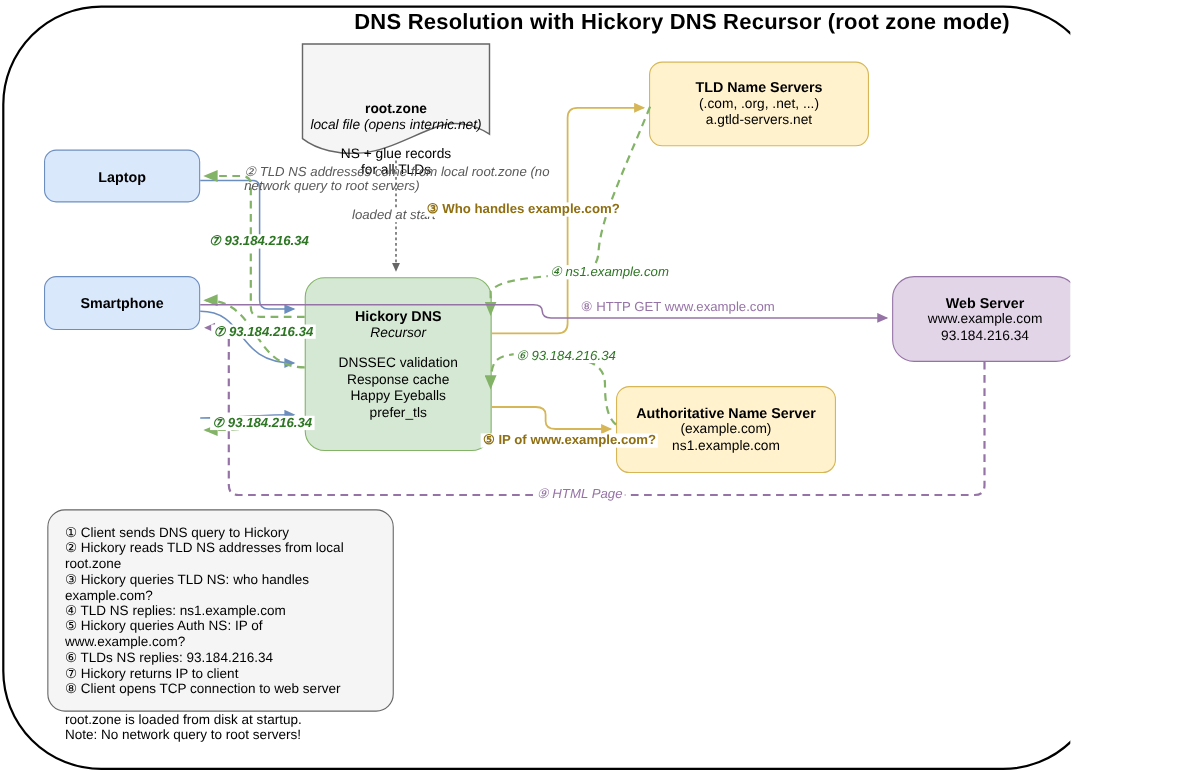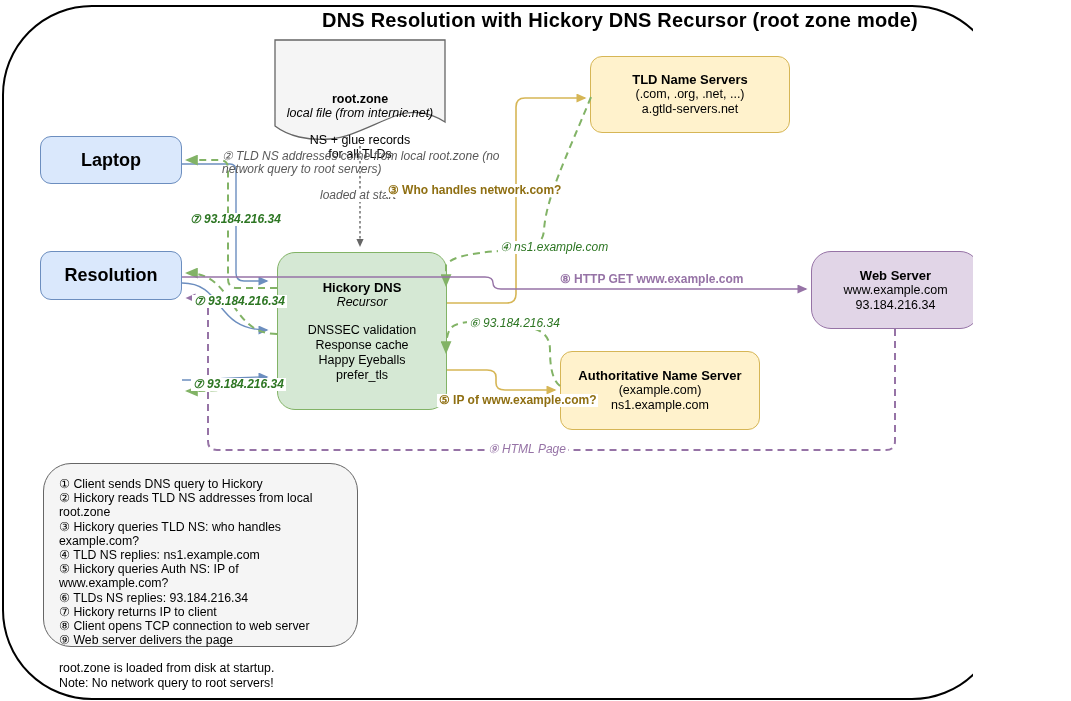--- a/index.html
+++ b/index.html
@@ -7,66 +7,66 @@
           font-family:"Liberation Sans",sans-serif;color:#000;}
   .frame{position:absolute;left:2px;top:5px;width:996px;height:691px;border:2px solid #000;
          border-radius:90px;background:#fff;}
   .title{position:absolute;left:270px;top:9px;width:700px;text-align:center;
          font-size:20px;font-weight:bold;letter-spacing:0.2px;}
   .box{position:absolute;display:flex;flex-direction:column;justify-content:center;align-items:center;
        text-align:center;font-size:12.5px;line-height:15px;box-sizing:border-box;}
   .box .bt{font-weight:bold;font-size:13px;}
   .box .it{font-style:italic;}
   .blue{background:var(--blue_fill);border:1.4px solid var(--blue_stroke);border-radius:11px;
-        font-weight:bold;font-size:18px;}
+        font-weight:bold;font-size:13px;}
   .greenbox{background:var(--green_fill);border:1.4px solid var(--green_stroke);border-radius:18px;}
   .yellowbox{background:var(--yellow_fill);border:1.4px solid var(--yellow_stroke);border-radius:12px;}
   .purplebox{background:var(--purple_fill);border:1.4px solid var(--purple_stroke);border-radius:20px;}
   .doctext{position:absolute;left:275px;top:40px;width:170px;display:flex;flex-direction:column;
            align-items:center;text-align:center;font-size:12.5px;line-height:14px;padding-top:5px;margin-top:47px;}
   .legend{position:absolute;left:43px;top:463px;width:315px;height:184px;box-sizing:border-box;
-          background:var(--gray_fill);border:1.3px solid var(--gray_stroke);border-radius:28px;
+          background:var(--gray_fill);border:1.3px solid var(--gray_stroke);border-radius:16px;
           padding:13px 8px 0 15px;font-size:12.3px;line-height:14.2px;}
   .spacer{height:14px;}
   svg.wires{position:absolute;left:0;top:0;z-index:5;pointer-events:none;}
   .lbl{position:absolute;z-index:6;font-size:12px;line-height:13px;white-space:nowrap;}
   .lbl.bg{background:#fff;padding:0 2px;}
   .gray-it{color:var(--gray_text);font-style:italic;}
   .olive-b{color:var(--olive_text);font-weight:bold;}
   .green-it{color:var(--green_text);font-style:italic;}
   .green-bi{color:var(--green_text);font-weight:bold;font-style:italic;}
-  .purple-b{color:var(--purple_text);font-weight:bold;margin-left:32px;}
+  .purple-b{color:var(--purple_text);font-weight:normal;}
   .purple-it{color:var(--purple_text);font-style:italic;}
   .wrap{white-space:normal;width:312px;}
 </style>
 </head>
 <body>
 
 <div id="canvas">
 
   <div class="frame"></div>
 
   <div class="title">DNS Resolution with Hickory DNS Recursor (root zone mode)</div>
 
   <svg class="wires" width="1071" height="701" style="z-index:2">
     <path d="M275,40 H445 V122 C430,112 412,110 398,115 C375,123 352,137 330,139 C308,141 288,136 275,126 Z" style="fill:var(--gray_fill);stroke:var(--gray_stroke);stroke-width:1.3"></path>
   </svg>
   <div class="doctext" style="z-index:3">
     <span class="bt" style="font-weight:bold">root.zone</span>
-    <span class="it" style="font-style:italic">local file (from internic.net)</span>
+    <span class="it" style="font-style:italic">local file (opens internic.net)</span>
     <span class="spacer" style="height:13px"></span>
     <span>NS + glue records</span>
     <span>for all TLDs</span>
   </div>
 
   <div class="box blue" style="left:40px;top:136px;width:142px;height:48px;z-index:2">
     <span>Laptop</span>
   </div>
   <div class="box blue" style="left:40px;top:251px;width:142px;height:49px;z-index:2">
-    <span>Resolution</span>
+    <span>Smartphone</span>
   </div>
 
   <div class="box greenbox" style="left:277px;top:252px;width:170px;height:158px;z-index:2">
     <span class="bt">Hickory DNS</span>
     <span class="it">Recursor</span>
     <span class="spacer" style="height:13px"></span>
     <span>DNSSEC validation</span>
     <span>Response cache</span>
     <span>Happy Eyeballs</span>
     <span>prefer_tls</span>
@@ -92,21 +92,20 @@
 
   <div class="legend">
     <div>① Client sends DNS query to Hickory</div>
     <div>② Hickory reads TLD NS addresses from local root.zone</div>
     <div>③ Hickory queries TLD NS: who handles example.com?</div>
     <div>④ TLD NS replies: ns1.example.com</div>
     <div>⑤ Hickory queries Auth NS: IP of www.example.com?</div>
     <div>⑥ TLDs NS replies: 93.184.216.34</div>
     <div>⑦ Hickory returns IP to client</div>
     <div>⑧ Client opens TCP connection to web server</div>
-    <div>⑨ Web server delivers the page</div>
     <div class="spacer"></div>
     <div>root.zone is loaded from disk at startup.</div>
     <div>Note: No network query to root servers!</div>
   </div>
 
   <svg class="wires" width="1071" height="701">
     <defs>
       <marker id="mb" viewBox="0 0 10 10" markerUnits="userSpaceOnUse" markerWidth="11" markerHeight="10" refX="8.5" refY="4.5" orient="auto">
           <path d="M0,0 L10,4.5 L0,9 Z" style="fill:var(--blue_stroke)"></path>
         </marker>
@@ -142,21 +141,21 @@
 
     <path d="M560,386 C551,379 550,362 550,350 C550,337 543,329 526,327 C494,323 459,317 450,329 C447,334 446,341 446,352" marker-end="url(#mg)" style="fill:none;stroke:var(--green_stroke);stroke-width:2;stroke-dasharray:7 5"></path>
 
     <path d="M182,277 H485 Q493,277 493,283 Q493,289 501,289 H806" marker-end="url(#mp)" style="fill:none;stroke:var(--purple_stroke);stroke-width:1.4"></path>
 
     <path d="M895,329 V441 Q895,450 886,450 H217 Q208,450 208,441 V306 Q208,298 200,298 H187" marker-end="url(#mp)" style="fill:none;stroke:var(--purple_stroke);stroke-width:2;stroke-dasharray:7 5"></path>
   </svg>
 
   <div class="lbl gray-it wrap" style="left:222px;top:150px">② TLD NS addresses come from local root.zone (no network query to root servers)</div>
   <div class="lbl gray-it bg" style="left:318px;top:189px">loaded at start</div>
-  <div class="lbl olive-b bg" style="left:386px;top:184px">③ Who handles network.com?</div>
+  <div class="lbl olive-b bg" style="left:386px;top:184px">③ Who handles example.com?</div>
   <div class="lbl green-it bg" style="left:498px;top:241px">④ ns1.example.com</div>
   <div class="lbl olive-b bg" style="left:437px;top:394px">⑤ IP of www.example.com?</div>
   <div class="lbl green-it bg" style="left:467px;top:317px">⑥ 93.184.216.34</div>
   <div class="lbl green-bi bg" style="left:188px;top:213px">⑦ 93.184.216.34</div>
   <div class="lbl green-bi bg" style="left:192px;top:295px">⑦ 93.184.216.34</div>
   <div class="lbl green-bi bg" style="left:191px;top:378px">⑦ 93.184.216.34</div>
   <div class="lbl purple-b" style="left:528px;top:273px">⑧ HTTP GET www.example.com</div>
   <div class="lbl purple-it bg" style="left:486px;top:443px">⑨ HTML Page</div>
 
 </div>

